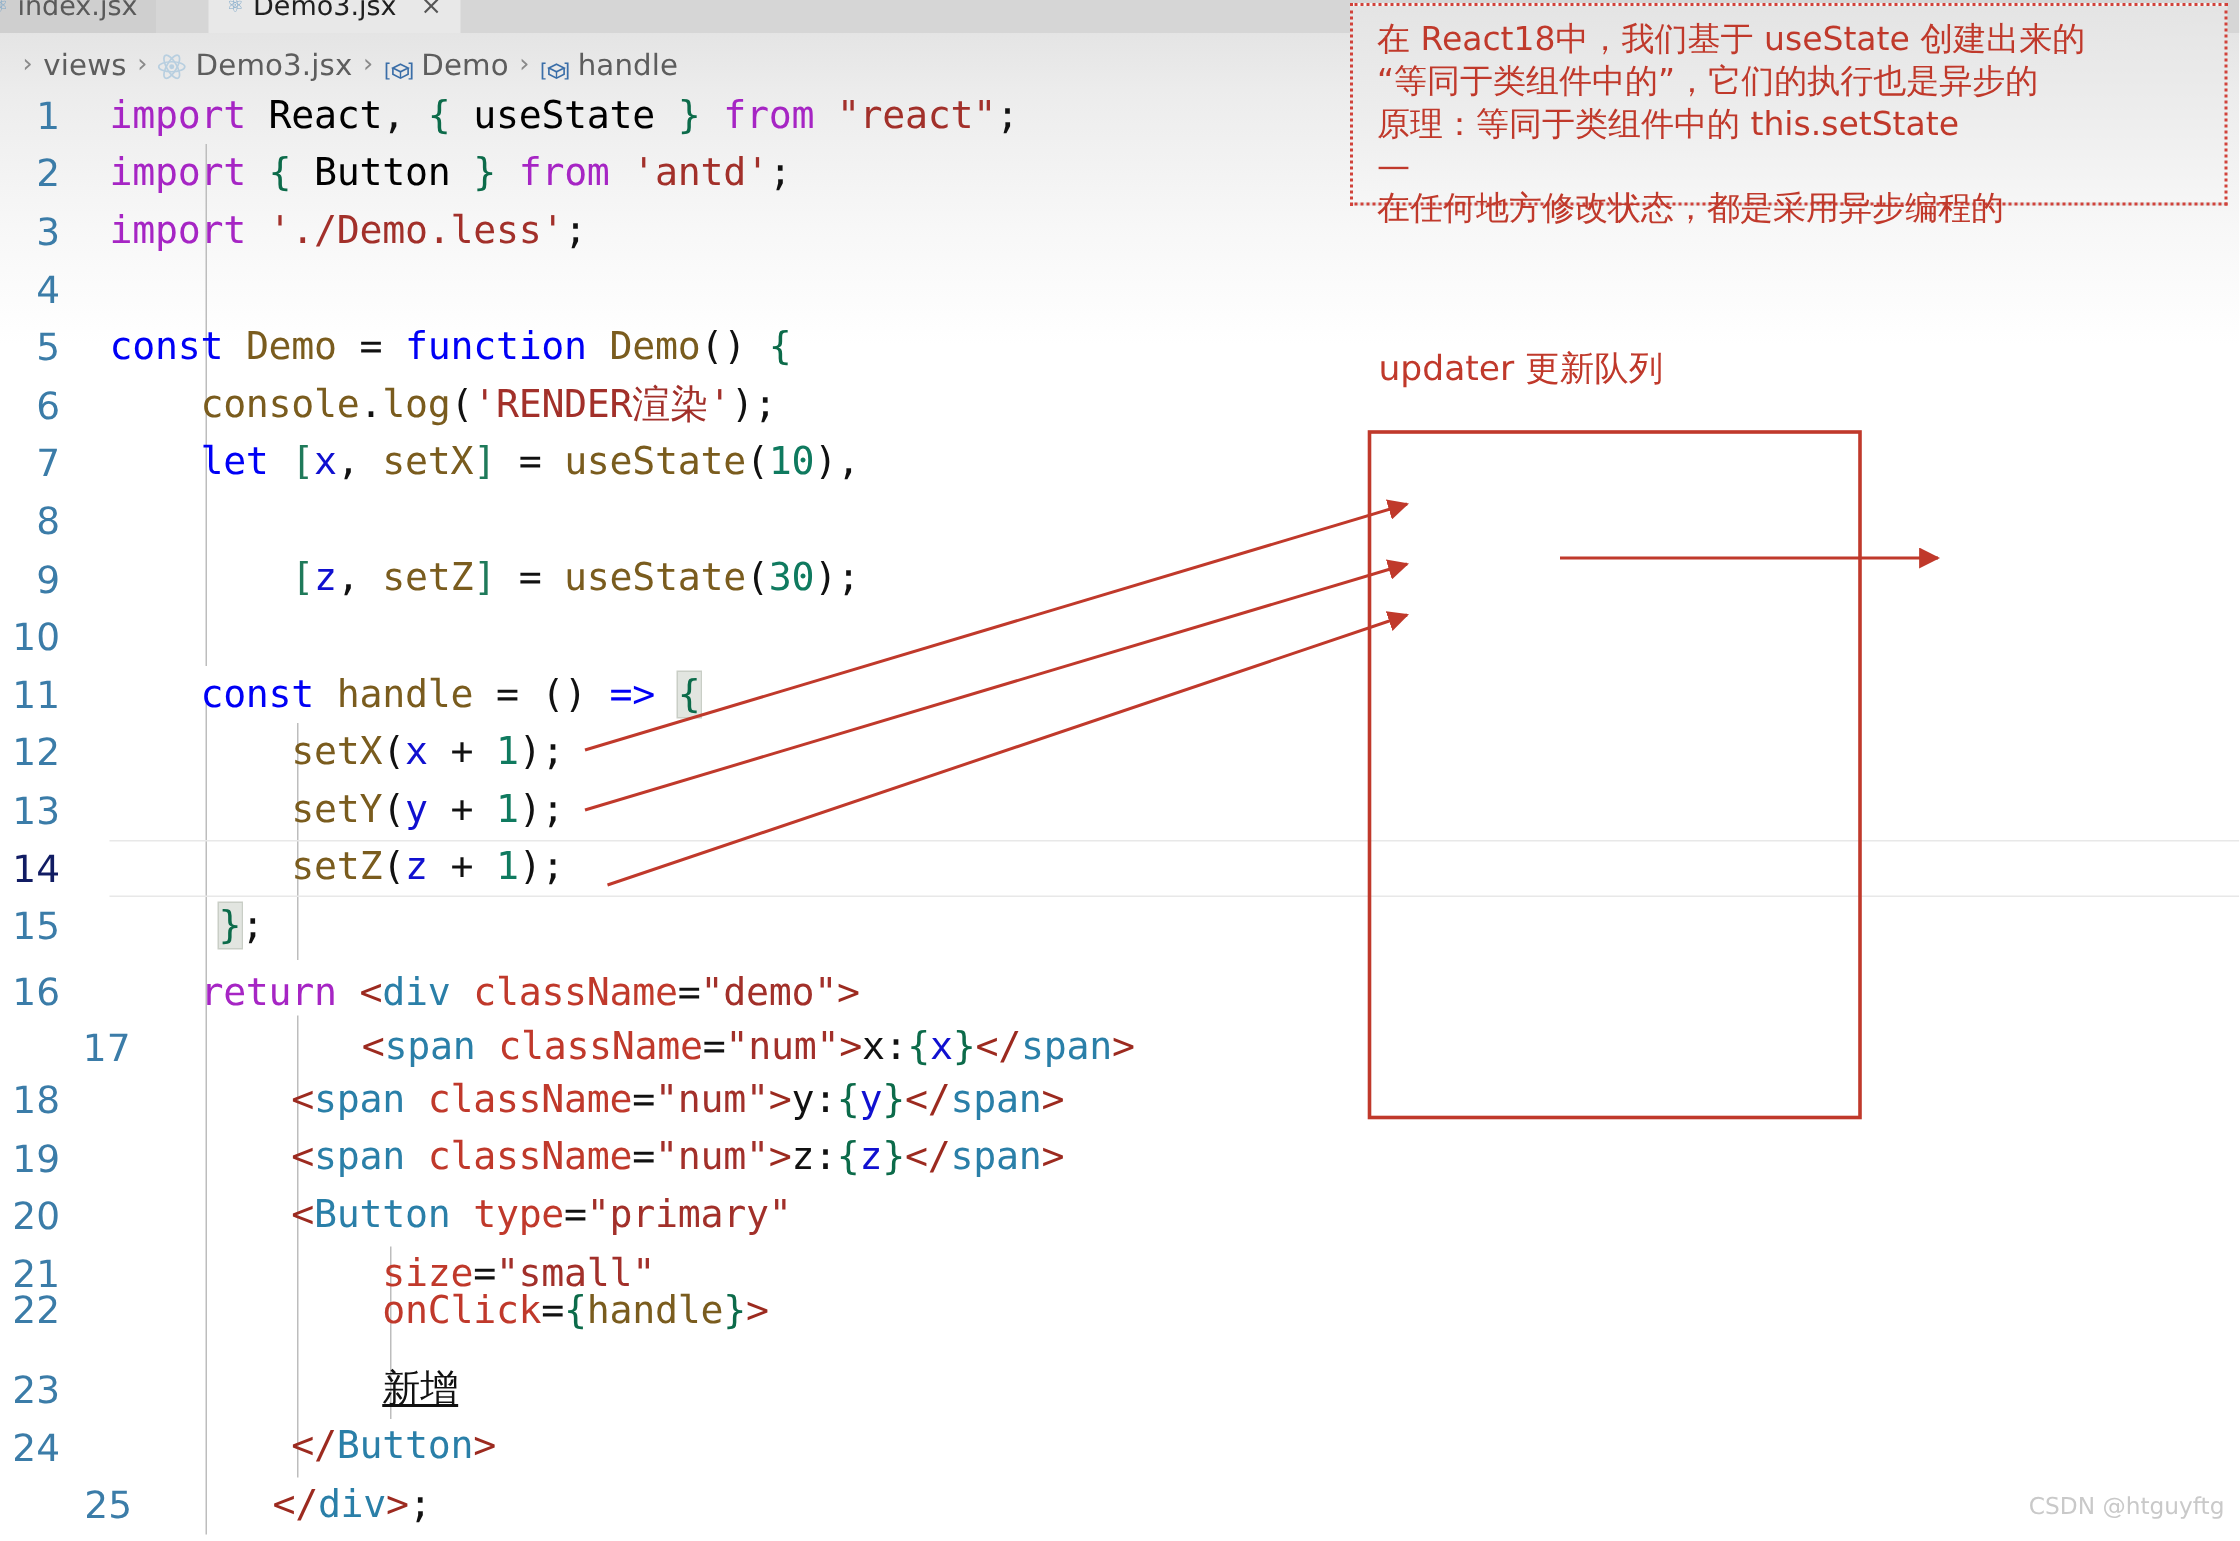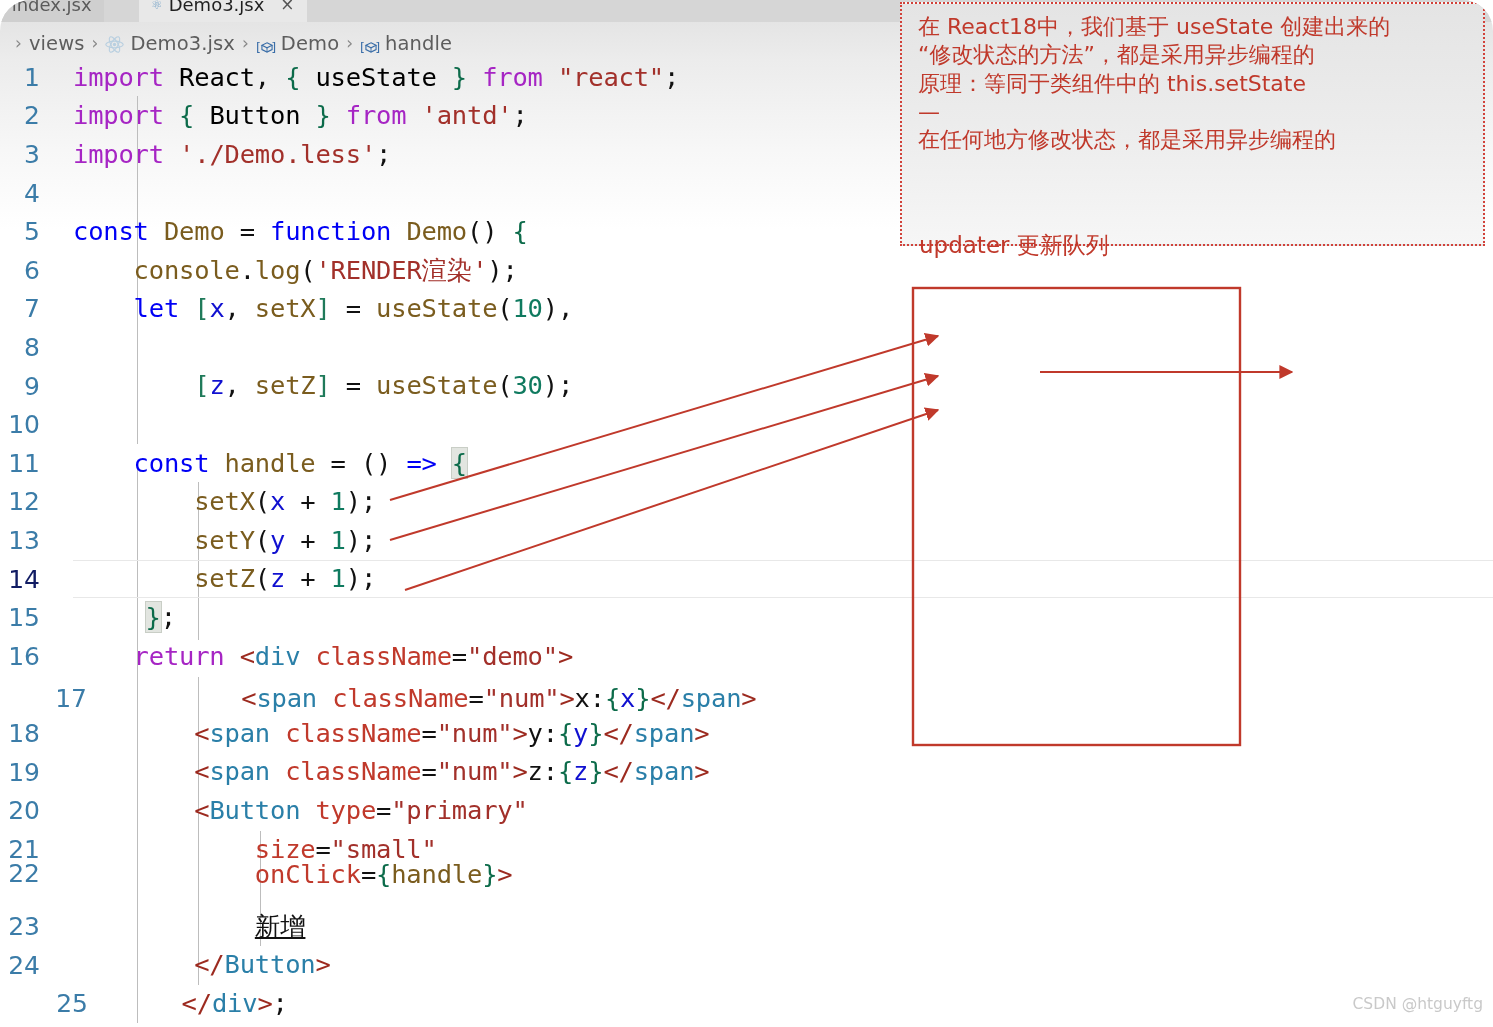--- a/index.html
+++ b/index.html
@@ -9,21 +9,20 @@
   }
   body {
     font-family: "DejaVu Sans", "Liberation Sans", sans-serif;
   }
   #root {
     position: relative;
     width: 1493px;
     height: 1027px;
     overflow: hidden;
     background: linear-gradient(to bottom, #e0e0e0 0px, #ececec 60px, #f7f7f7 150px, #ffffff 230px, #ffffff 100%);
-    border-radius: 31px;
   }
 
   
   .tabstrip {
     position: absolute;
     left: 0; top: 0;
     width: 1493px;
     height: 22px;
     background: #d6d6d6;
     overflow: hidden;
@@ -164,21 +163,21 @@
   .guide {
     position: absolute;
     width: 1px;
     background: #bdbdbd;
   }
 
   
   .note {
     position: absolute;
     left: 900px; top: 2px;
-    width: 585px; height: 244px;
+    width: 585px; height: 135px;
     box-sizing: border-box;
     border: 2px dotted #d1423a;
     background: linear-gradient(to bottom, #e4e4e4 0%, #ededed 55%, #f6f6f6 100%);
     padding: 9px 14px 0 16px;
   }
   .note p {
     margin: 0;
     color: #c0392b;
     font-size: 22px;
     line-height: 1.285;
@@ -342,21 +341,21 @@
       <div class="rowhl"></div>
       <span class="ln">14</span>
       <span class="code">        <span class="id">setZ</span><span class="punc">(</span><span class="var-blue">z</span> <span class="punc">+</span> <span class="num">1</span><span class="punc">);</span></span>
     </div>
 
     <div class="row" style="top:540.4px;gap:12px;">
       <span class="ln">15</span>
       <span class="code">    <span class="br-curl brace-hl">}</span><span class="punc">;</span></span>
     </div>
 
-    <div class="row" style="top:579px;">
+    <div class="row" style="top:579px;align-items:flex-end;">
       <span class="ln">16</span>
       <span class="code">    <span class="kw-imp">return</span> <span class="tag-br">&lt;</span><span class="tag">div</span> <span class="attr">className</span><span class="punc">=</span><span class="str">"demo"</span><span class="tag-br">&gt;</span></span>
     </div>
 
     <div class="row" style="top:621px;padding-left:47px;">
       <span class="ln">17</span>
       <span class="code">        <span class="tag-br">&lt;</span><span class="tag">span</span> <span class="attr">className</span><span class="punc">=</span><span class="str">"num"</span><span class="tag-br">&gt;</span><span class="punc">x:</span><span class="br-curl">{</span><span class="var-blue">x</span><span class="br-curl">}</span><span class="tag-br">&lt;/</span><span class="tag">span</span><span class="tag-br">&gt;</span></span>
     </div>
 
     <div class="row" style="top:656.2px;">
@@ -395,21 +394,21 @@
     </div>
 
     <div class="row" style="top:926.4px;padding-left:48px;">
       <span class="ln">25</span>
       <span class="code">    <span class="tag-br">&lt;/</span><span class="tag">div</span><span class="tag-br">&gt;</span><span class="punc">;</span></span>
     </div>
   </div>
 
   <div class="note">
     <p>在 React18中，我们基于 useState 创建出来的</p>
-    <p>“修改状态的方法”，都是采用异步编程的</p>
+    <p>“等同于类组件中的”，它们的执行也是异步的</p>
     <p>原理：等同于类组件中的 this.setState</p>
     <p>—</p>
     <p>在任何地方修改状态，都是采用异步编程的</p>
   </div>
 
   <div class="diagram-label">updater 更新队列</div>
 
   <svg class="overlay" viewBox="0 0 1493 1027">
     <defs>
       <marker id="ah" viewBox="0 0 10 10" refX="9" refY="5" markerWidth="7" markerHeight="7" orient="auto-start-reverse">

